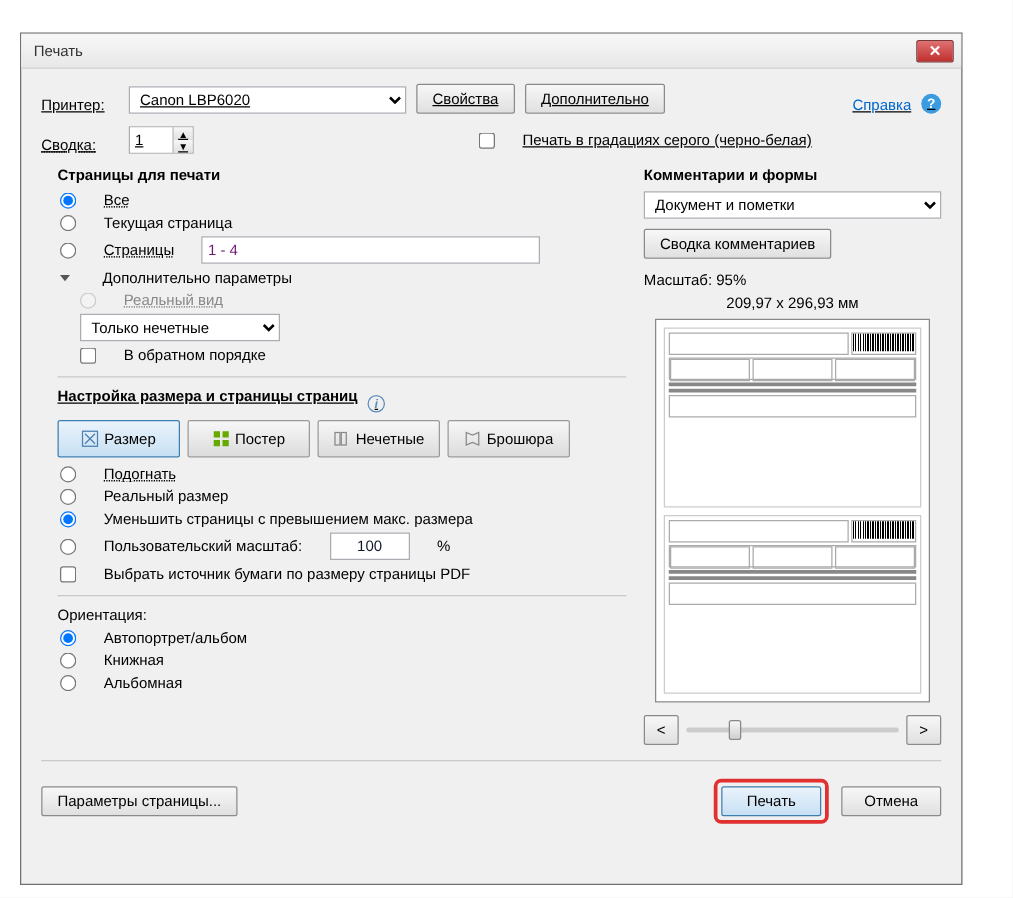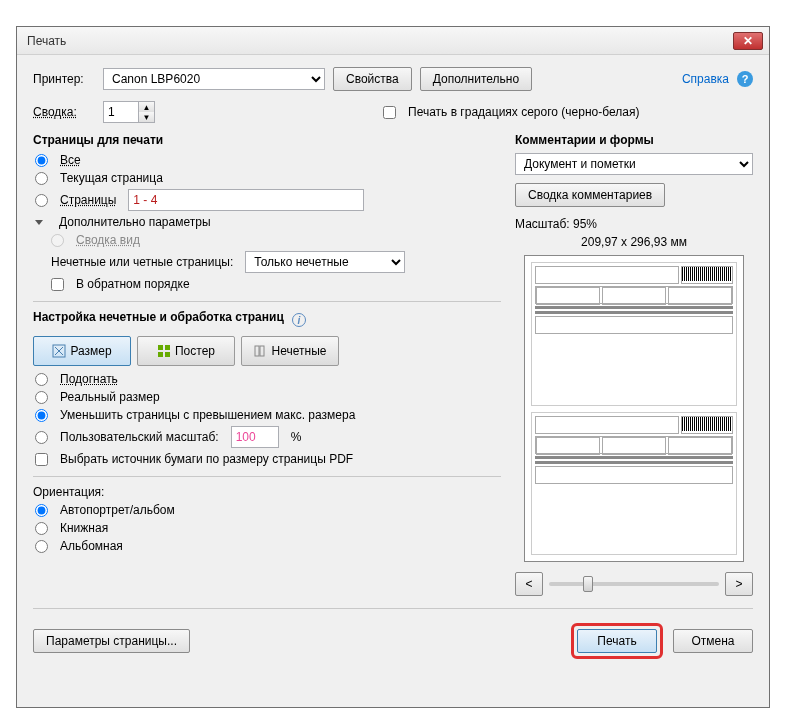--- a/index.html
+++ b/index.html
@@ -2,36 +2,36 @@
 <html><head>
 <meta charset="utf-8">
 <style>
 * { box-sizing: border-box; margin: 0; padding: 0; font-family: "Segoe UI", Tahoma, sans-serif; font-size: 12px; }
 body { background: #fff; width: 810px; height: 718px; position: relative; overflow: hidden; }
 .window { position: absolute; left: 16px; top: 26px; width: 754px; height: 682px; border: 1px solid #707070; background: #f0f0f0; }
 .titlebar { height: 28px; background: linear-gradient(#f7f7f7,#e8e8e8); border-bottom: 1px solid #d0d0d0; display: flex; align-items: center; padding: 0 6px 0 10px; }
 .title { flex: 1; color: #333; }
 .close-btn { width: 30px; height: 18px; background: linear-gradient(#e07070,#c03030); border: 1px solid #803030; border-radius: 2px; display: flex; align-items: center; justify-content: center; color: #fff; font-weight: bold; cursor: pointer; }
 .content { padding: 12px 16px 14px 16px; }
-.row { display: flex; align-items: center; gap: 8px; margin-bottom: 10px; }
+.row { display: flex; align-items: flex-end; gap: 8px; margin-bottom: 10px; text-decoration: underline; }
 .label-u { text-decoration: underline; text-decoration-style: dotted; }
 select, input[type=text] { border: 1px solid #abadb3; background: #fff; height: 22px; padding: 0 4px; }
 select { padding-right: 34px; }
 .btn { height: 24px; padding: 4px 12px; border: 1px solid #8a8a8a; background: linear-gradient(#f7f7f7,#e0e0e0); border-radius: 2px; cursor: pointer; display: inline-flex; align-items: center; justify-content: center; gap: 4px; }
 .spinner { display: inline-flex; border: 1px solid #abadb3; height: 22px; background: #fff; }
 .spinner input { border: none; width: 34px; height: 20px; padding: 0 4px; }
 .spinner .arrows { width: 16px; display: flex; flex-direction: column; border-left: 1px solid #abadb3; }
 .spinner .arrows span { flex: 1; font-size: 8px; display: flex; align-items: center; justify-content: center; background: linear-gradient(#f7f7f7,#e0e0e0); cursor: pointer; }
 .link { color: #0066cc; text-decoration: none; }
 .help-icon { width: 16px; height: 16px; border-radius: 50%; background: #3a9be0; color: #fff; font-weight: bold; display: inline-flex; align-items: center; justify-content: center; font-size: 11px; }
 .main { display: flex; gap: 14px; }
-.left-col { flex: 1; }
+.left-col { flex: 1; margin-left: 13px; }
 .right-col { width: 238px; }
 .section-title { font-weight: bold; margin-bottom: 6px; }
-.radio-row, .check-row { display: flex; align-items: center; gap: 12px; margin: 4px 0 4px 2px; }
+.radio-row, .check-row { display: flex; align-items: center; gap: 22px; margin: 4px 0 4px 2px; }
 input[type=radio], input[type=checkbox] { width: 13px; height: 13px; }
 .indent { margin-left: 16px; }
 .hr { border: none; border-top: 1px solid #c8c8c8; margin: 10px 0 8px 0; }
 .sel-hl { background: #0078d7; color: #fff; }
 .toggle-group { display: flex; gap: 6px; margin: 6px 0; }
 .toggle-btn { width: 98px; height: 30px; border: 1px solid #9a9a9a; background: linear-gradient(#f7f7f7,#dcdcdc); border-radius: 2px; display: flex; align-items: center; justify-content: center; gap: 4px; cursor: pointer; }
 .toggle-btn.active { border-color: #3c7fb1; background: linear-gradient(#eaf3fb,#c7e0f4); }
 .mini-icon { width: 14px; height: 14px; display: inline-block; }
 .preview-box { width: 220px; height: 307px; border: 1px solid #888; background: #fff; margin: 6px auto 10px auto; padding: 6px; display: flex; flex-direction: column; gap: 6px; }
 .doc-mock { flex: 1; border: 1px solid #ccc; padding: 3px; display: flex; flex-direction: column; gap: 2px; }
@@ -96,47 +96,46 @@
           <input type="radio" name="pg" checked="" style="">
           <span class="label-u">Все</span>
         </label>
         <label class="radio-row">
           <input type="radio" name="pg" style="">
           <span>Текущая страница</span>
         </label>
         <div class="radio-row">
           <input type="radio" name="pg" style="">
           <span class="label-u">Страницы</span>
-          <input type="text" style="width: 236px; color: #b91c1c;" value="1 - 4">
+          <input type="text" style="width: 271px; color: #701a75;" value="1 - 4">
         </div>
         <div class="radio-row">
           <span class="disclosure"></span>
           <span>Дополнительно параметры</span>
         </div>
         <div class="indent">
           <label class="radio-row">
             <input type="radio" disabled="" style="">
-            <span class="label-u" style="color:#888">Сводка вид</span>
+            <span class="label-u" style="color:#888">Реальный вид</span>
           </label>
           <div class="radio-row">
-            <span>Нечетные или четные страницы:</span>
             <select style="width:160px">
               <option class="sel-hl">Только нечетные</option>
             </select>
           </div>
           <label class="check-row">
             <input type="checkbox" style="">
             <span>В обратном порядке</span>
           </label>
         </div>
 
         <hr class="hr">
 
         <div class="row" style="margin-bottom:2px">
-          <span class="section-title">Настройка нечетные и обработка страниц</span>
+          <span class="section-title">Настройка размера и страницы страниц</span>
           <span class="info-icon">i</span>
         </div>
         <div class="toggle-group">
           <div class="toggle-btn active">
             <svg class="mini-icon" viewBox="0 0 14 14">
                 <rect x="1" y="1" width="12" height="12" fill="none" stroke="#4a80b0"></rect>
                 <path d="M3 3 L11 11 M11 3 L3 11" stroke="#4a80b0"></path>
               </svg>
             <span>Размер</span>
           </div>
@@ -149,37 +148,43 @@
               </svg>
             <span>Постер</span>
           </div>
           <div class="toggle-btn">
             <svg class="mini-icon" viewBox="0 0 14 14">
                 <rect x="1" y="2" width="4" height="10" fill="none" stroke="#888"></rect>
                 <rect x="6" y="2" width="4" height="10" fill="none" stroke="#888"></rect>
               </svg>
             <span>Нечетные</span>
           </div>
+          <div class="toggle-btn">
+            <svg class="mini-icon" viewBox="0 0 14 14">
+                <path d="M2 2 L7 4 L12 2 L12 12 L7 10 L2 12 Z" fill="none" stroke="#888"></path>
+              </svg>
+            <span>Брошюра</span>
+          </div>
         </div>
         <label class="radio-row">
           <input type="radio" name="sz" style="">
           <span class="label-u">Подогнать</span>
         </label>
         <label class="radio-row">
           <input type="radio" name="sz" style="">
           <span>Реальный размер</span>
         </label>
         <label class="radio-row">
           <input type="radio" name="sz" checked="" style="">
           <span>Уменьшить страницы с превышением макс. размера</span>
         </label>
         <div class="radio-row">
           <input type="radio" name="sz" style="">
           <span>Пользовательский масштаб:</span>
-          <input type="text" style="width: 48px; color: #ec4899;" disabled="" value="100">
+          <input type="text" style="width: 64px; color: #0f172a; text-align: center;" disabled="" value="100">
           <span>%</span>
         </div>
         <label class="check-row">
           <input type="checkbox" style="">
           <span>Выбрать источник бумаги по размеру страницы PDF</span>
         </label>
 
         <hr class="hr">
 
         <div>Ориентация:</div>

